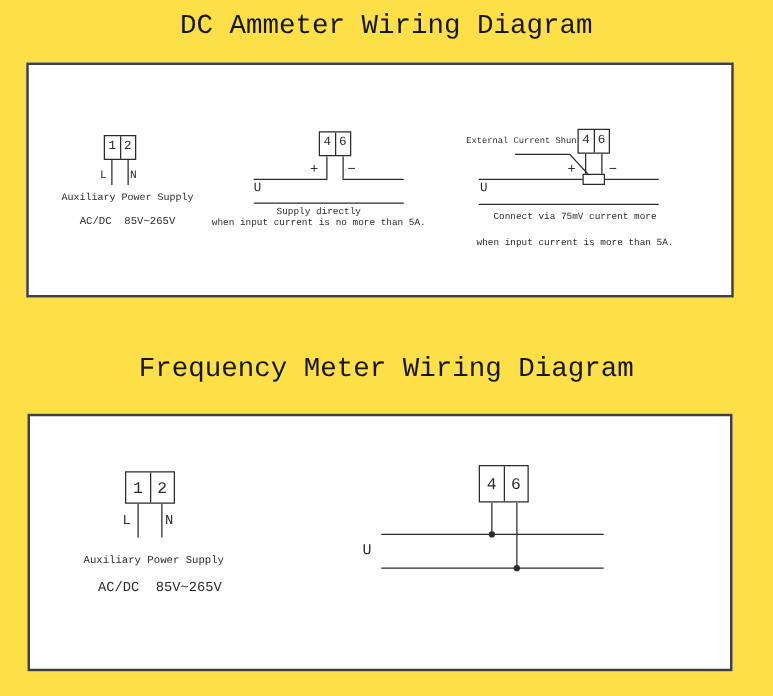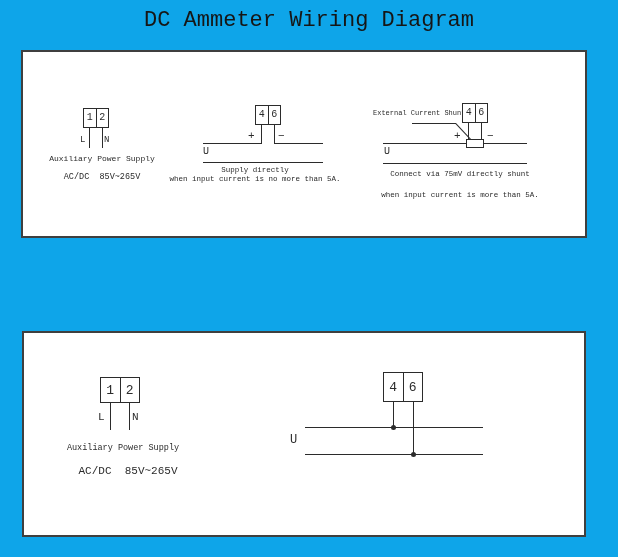--- a/index.html
+++ b/index.html
@@ -1,18 +1,18 @@
 <!DOCTYPE html>
 <html><head>
 <meta charset="utf-8">
 <style>
   :root { --ink:#2b2b2b; --box:#3f3f3f; }
   html,body { margin:0; padding:0; background:#ffffff; }
   #page {
-    position:relative; width:618px; height:557px; background:#0ea5e9;
+    position:relative; width:618px; height:557px; background:#fde047;
     font-family:"Liberation Mono", monospace; color:var(--ink); overflow:hidden;
   }
   .title {
     position:absolute; left:0; width:100%; text-align:center;
     font-size:22px; line-height:1.1; color:#161616; white-space:pre;
   }
   .bigbox { position:absolute; border:2px solid var(--box); background:#fff; box-sizing:border-box; }
   .hl { position:absolute; height:1px; background:var(--ink); }
   .vl { position:absolute; width:1px; background:var(--ink); }
   .diag { position:absolute; height:1px; background:var(--ink); transform-origin:0 0; }
@@ -71,23 +71,24 @@
   </div>
   <div class="vl" style="left:468px; top:123px; height:17px;"></div>
   <div class="vl" style="left:481px; top:123px; height:17px;"></div>
   <div class="lbl f11" style="left:454px; top:131px;">+</div>
   <div class="lbl f11" style="left:487px; top:131px;">−</div>
   <div class="hl" style="left:383px; top:143px; width:84px;"></div>
   <div class="hl" style="left:483px; top:143px; width:44px;"></div>
   <div class="shuntbox" style="left:466px; top:139px; width:18px; height:9px;"></div>
   <div class="lbl f10" style="left:384px; top:147px;">U</div>
   <div class="hl" style="left:383px; top:163px; width:144px;"></div>
-  <div class="lbl f75 ctr" style="left:360px; top:171px; width:200px;">Connect via 75mV directly shunt</div>
+  <div class="lbl f75 ctr" style="left:360px; top:171px; width:200px;">Connect via 75mV current more</div>
   <div class="lbl f75 ctr" style="left:360px; top:192px; width:200px;">when input current is more than 5A.</div>
 
+  <div class="title" style="top:284px;">Frequency Meter Wiring Diagram</div>
 
   <div class="bigbox" style="left:22px; top:331px; width:564px; height:206px;"></div>
 
   <div class="tbox" style="left:100px; top:377px; width:40px; height:26px;">
     <div class="cell f13">1</div>
     <div class="cell f13">2</div>
   </div>
   <div class="vl" style="left:110px; top:403px; height:27px;"></div>
   <div class="vl" style="left:129px; top:403px; height:27px;"></div>
   <div class="lbl f11" style="left:98px; top:412px;">L</div>

